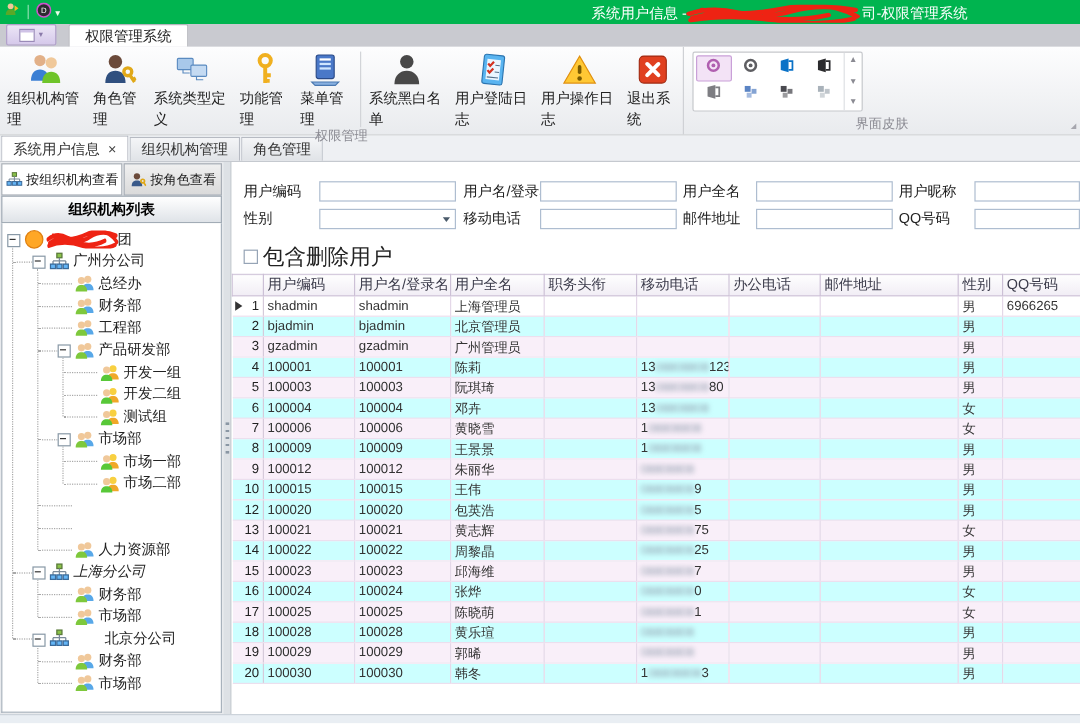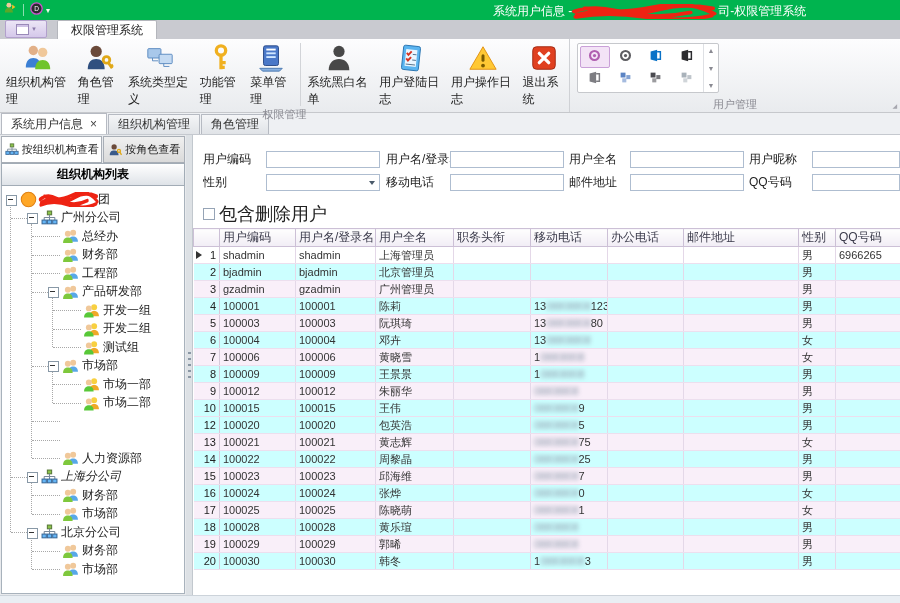--- a/index.html
+++ b/index.html
@@ -259,21 +259,21 @@
                   </svg></span>
               </div>
             </div>
           <div class="skarrows">
             <span>▲</span>
             <span>▼</span>
             <span>▼</span>
           </div>
         </div>
       </div>
-      <div class="glabel">用户管理</div>
+      <div class="glabel">界面皮肤</div>
       <span class="corner">◢</span>
     </div>
   </div>
 
   <div class="doctabs" id="doc-tabs">
       <div class="dtab active">
         <span>系统用户信息</span>
         <span class="tclose">×</span>
       </div>
       <div class="dtab">
@@ -480,21 +480,21 @@
           <div class="tline hdot" style="left: 30px; width: 28px; top: 327.5px;"></div>
           <div class="trow" style="top: 337px;">
             <span class="expander" style="left: 25px; top: 4.5px;"></span>
             <span class="ticon" style="left: 39px; top: 1px;"><svg viewBox="0 0 16 16">
                 <rect x="6" y="1" width="4" height="3.5" fill="#8bc34a" stroke="#5a7a3a"></rect>
                 <path d="M8 4.5v2.5M3 7h10M3 7v2.5M8 7v2.5M13 7v2.5" stroke="#7a8a9a" fill="none"></path>
                 <rect x="1" y="9.5" width="4" height="3.5" fill="#64b5f6" stroke="#3a6a9a"></rect>
                 <rect x="6" y="9.5" width="4" height="3.5" fill="#64b5f6" stroke="#3a6a9a"></rect>
                 <rect x="11" y="9.5" width="4" height="3.5" fill="#64b5f6" stroke="#3a6a9a"></rect>
               </svg></span>
-            <span class="tlabel" style="margin-left: 59px;">北京分公司</span>
+            <span class="tlabel" style="margin-left: 85px;">北京分公司</span>
           </div>
           <div class="tline hdot" style="left: 9px; width: 16px; top: 346px;"></div>
           <div class="trow" style="top: 355.5px;">
             <span class="ticon" style="left: 60px; top: 1px;"><svg viewBox="0 0 16 16">
                 <circle cx="10.5" cy="4.5" r="2.8" fill="#f0c89a"></circle>
                 <path d="M6 13c0-3.5 2-5 4.5-5s4.5 1.5 4.5 5z" fill="#58a8e8"></path>
                 <circle cx="5.5" cy="5.5" r="2.8" fill="#f0c89a"></circle>
                 <path d="M1 14c0-3.5 2-5 4.5-5S10 10.5 10 14z" fill="#7ec83c"></path>
               </svg></span>
             <span class="tlabel" style="margin-left: 80px;">财务部</span>

